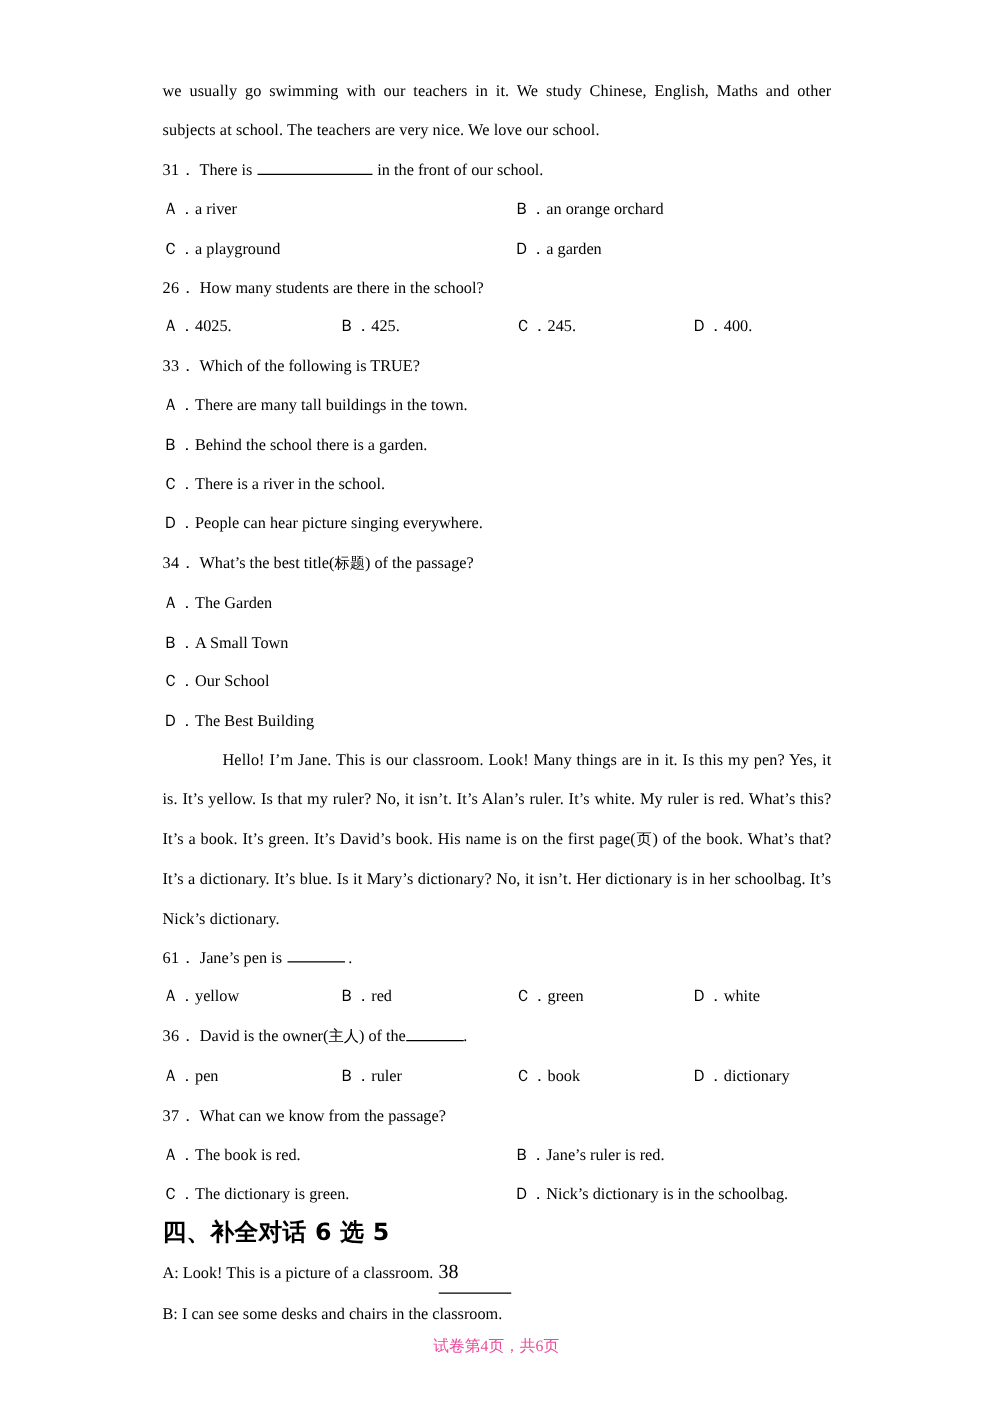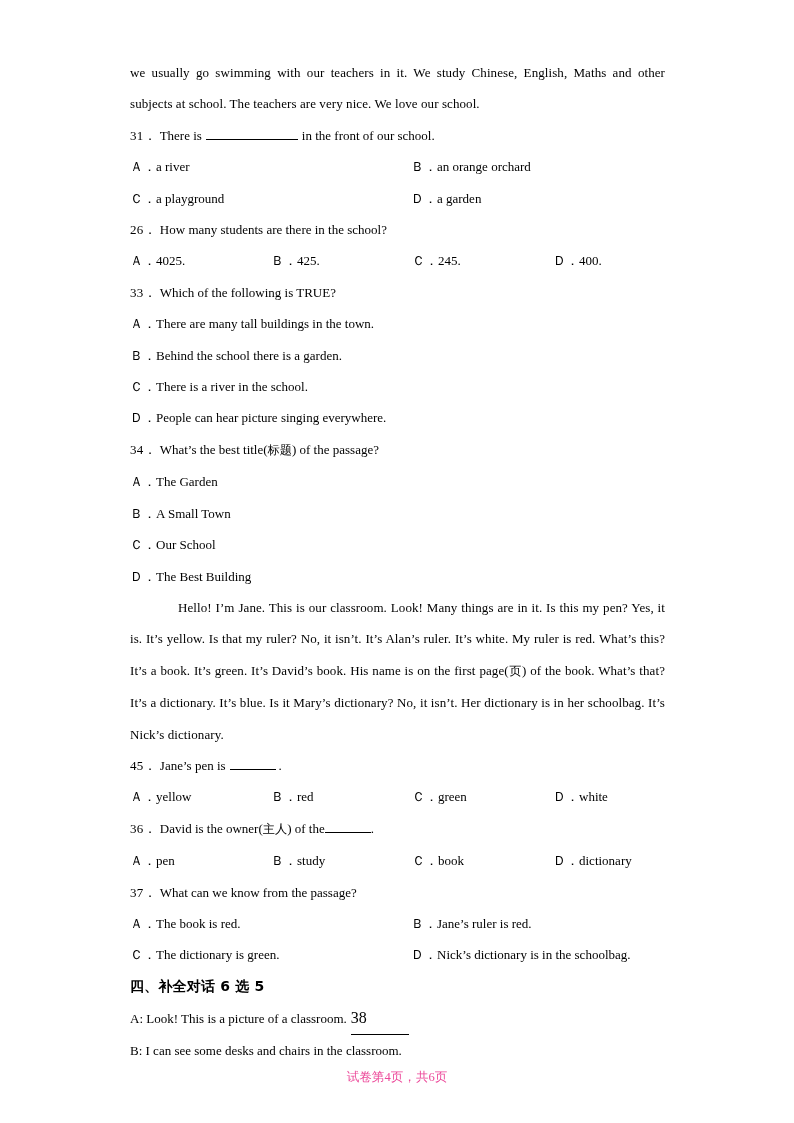--- a/index.html
+++ b/index.html
@@ -97,21 +97,21 @@
 
   
   .cn {
     font-family: "DejaVu Sans", "Liberation Sans", sans-serif;
     font-size: 12.2px;
   }
 
   
   .section-heading {
     font-family: "DejaVu Sans", "Liberation Sans", sans-serif;
-    font-size: 14px;
+    font-size: 19px;
     font-weight: bold;
     line-height: 31.4px;
     margin: 0;
     letter-spacing: 0.2px;
   }
 
   
   .dlgline {
     font-size: 13.0px;
     line-height: 31.4px;
@@ -196,37 +196,37 @@
     <div class="opts cols1">
       <span class="opt"><span class="optmark">Ｃ．</span><span>Our School</span></span>
     </div>
     <div class="opts cols1">
       <span class="opt"><span class="optmark">Ｄ．</span><span>The Best Building</span></span>
     </div>
 
     <p class="passage indented"><span>Hello! I’m Jane. This is our classroom. Look! Many things are in it. Is this my pen? Yes, it is. It’s yellow. Is that my ruler? No, it isn’t. It’s Alan’s ruler. It’s white. My ruler is red. What’s this? It’s a book. It’s green. It’s David’s book. His name is on the first page(</span><span class="cn">页</span><span>) of the book. What’s that? It’s a dictionary. It’s blue. Is it Mary’s dictionary? No, it isn’t. Her dictionary is in her schoolbag. It’s Nick’s dictionary.</span></p>
 
     <p class="qline">
-      <span class="qnum">45</span><span class="qsep">．</span>
+      <span class="qnum">61</span><span class="qsep">．</span>
       <span>Jane’s pen is</span><span class="blank w-mid"></span><span>.</span>
     </p>
     <div class="opts cols4">
       <span class="opt"><span class="optmark">Ａ．</span><span>yellow</span></span>
       <span class="opt"><span class="optmark">Ｂ．</span><span>red</span></span>
       <span class="opt"><span class="optmark">Ｃ．</span><span>green</span></span>
       <span class="opt"><span class="optmark">Ｄ．</span><span>white</span></span>
     </div>
 
     <p class="qline">
       <span class="qnum">36</span><span class="qsep">．</span>
       <span>David is the owner(</span><span class="cn">主人</span><span>) of the</span><span class="blank w-tight"></span><span>.</span>
     </p>
     <div class="opts cols4">
       <span class="opt"><span class="optmark">Ａ．</span><span>pen</span></span>
-      <span class="opt"><span class="optmark">Ｂ．</span><span>study</span></span>
+      <span class="opt"><span class="optmark">Ｂ．</span><span>ruler</span></span>
       <span class="opt"><span class="optmark">Ｃ．</span><span>book</span></span>
       <span class="opt"><span class="optmark">Ｄ．</span><span>dictionary</span></span>
     </div>
 
     <p class="qline">
       <span class="qnum">37</span><span class="qsep">．</span>
       <span>What can we know from the passage?</span>
     </p>
     <div class="opts cols2">
       <span class="opt"><span class="optmark">Ａ．</span><span>The book is red.</span></span>

